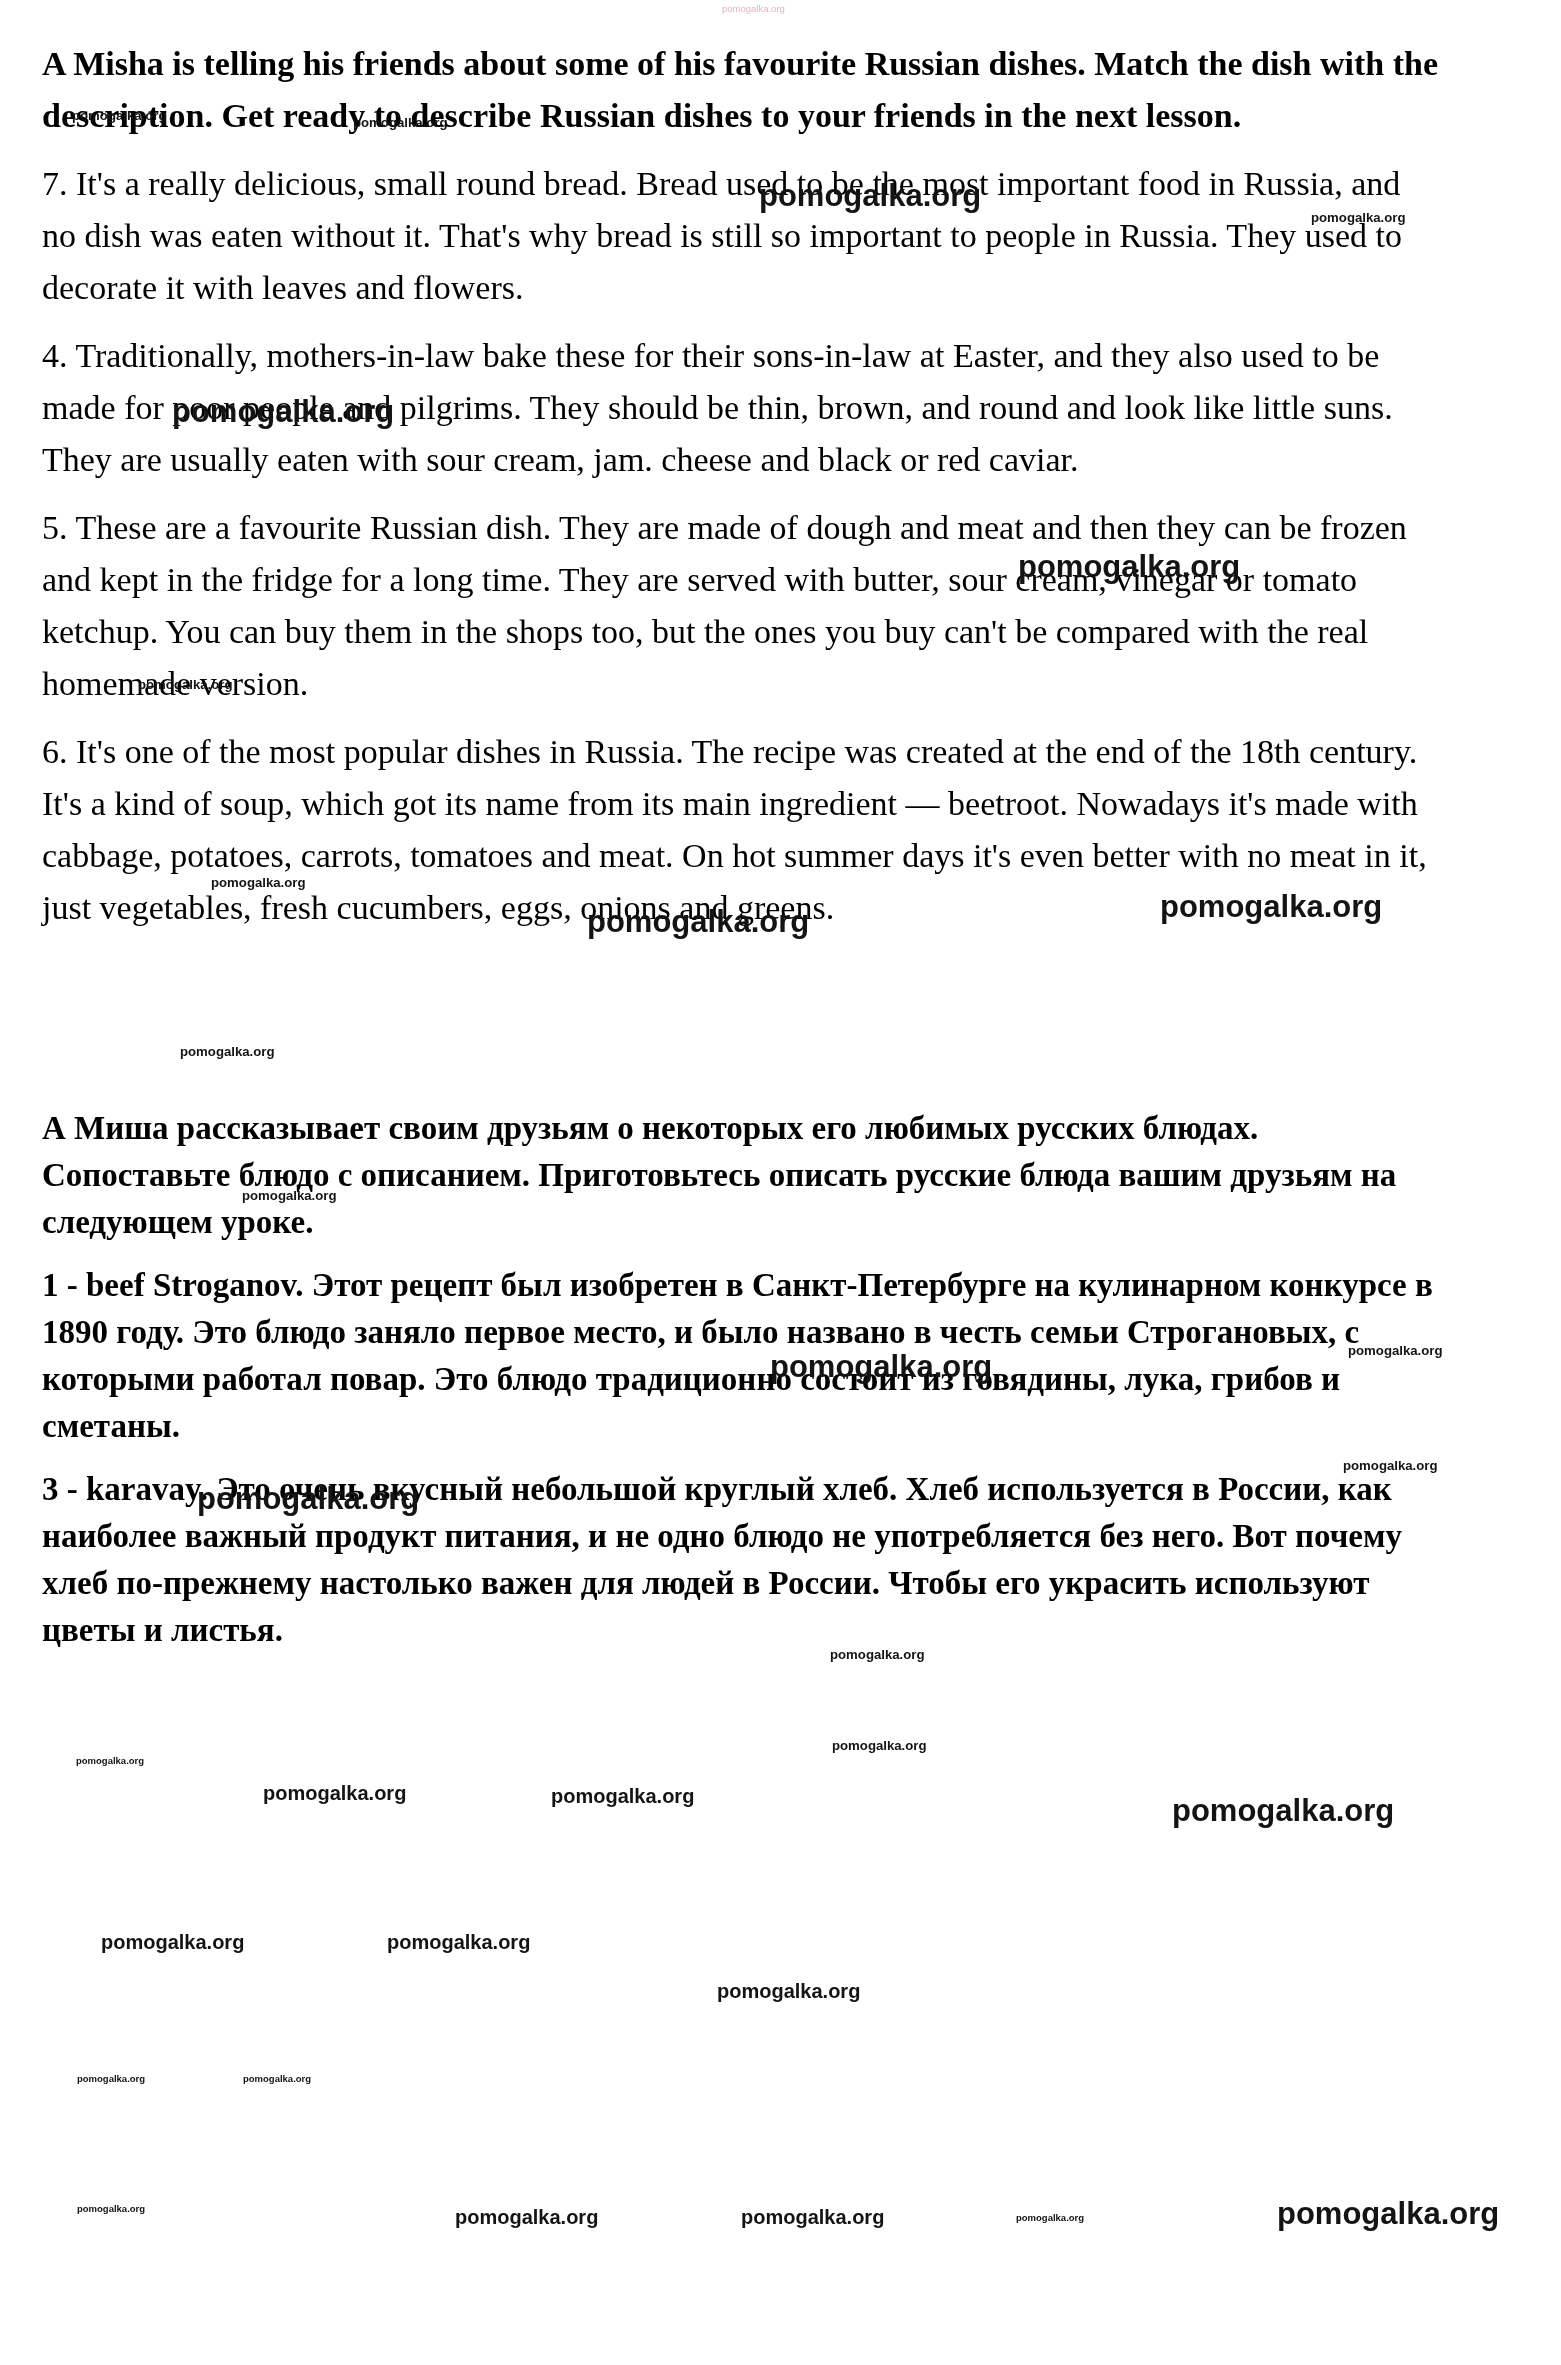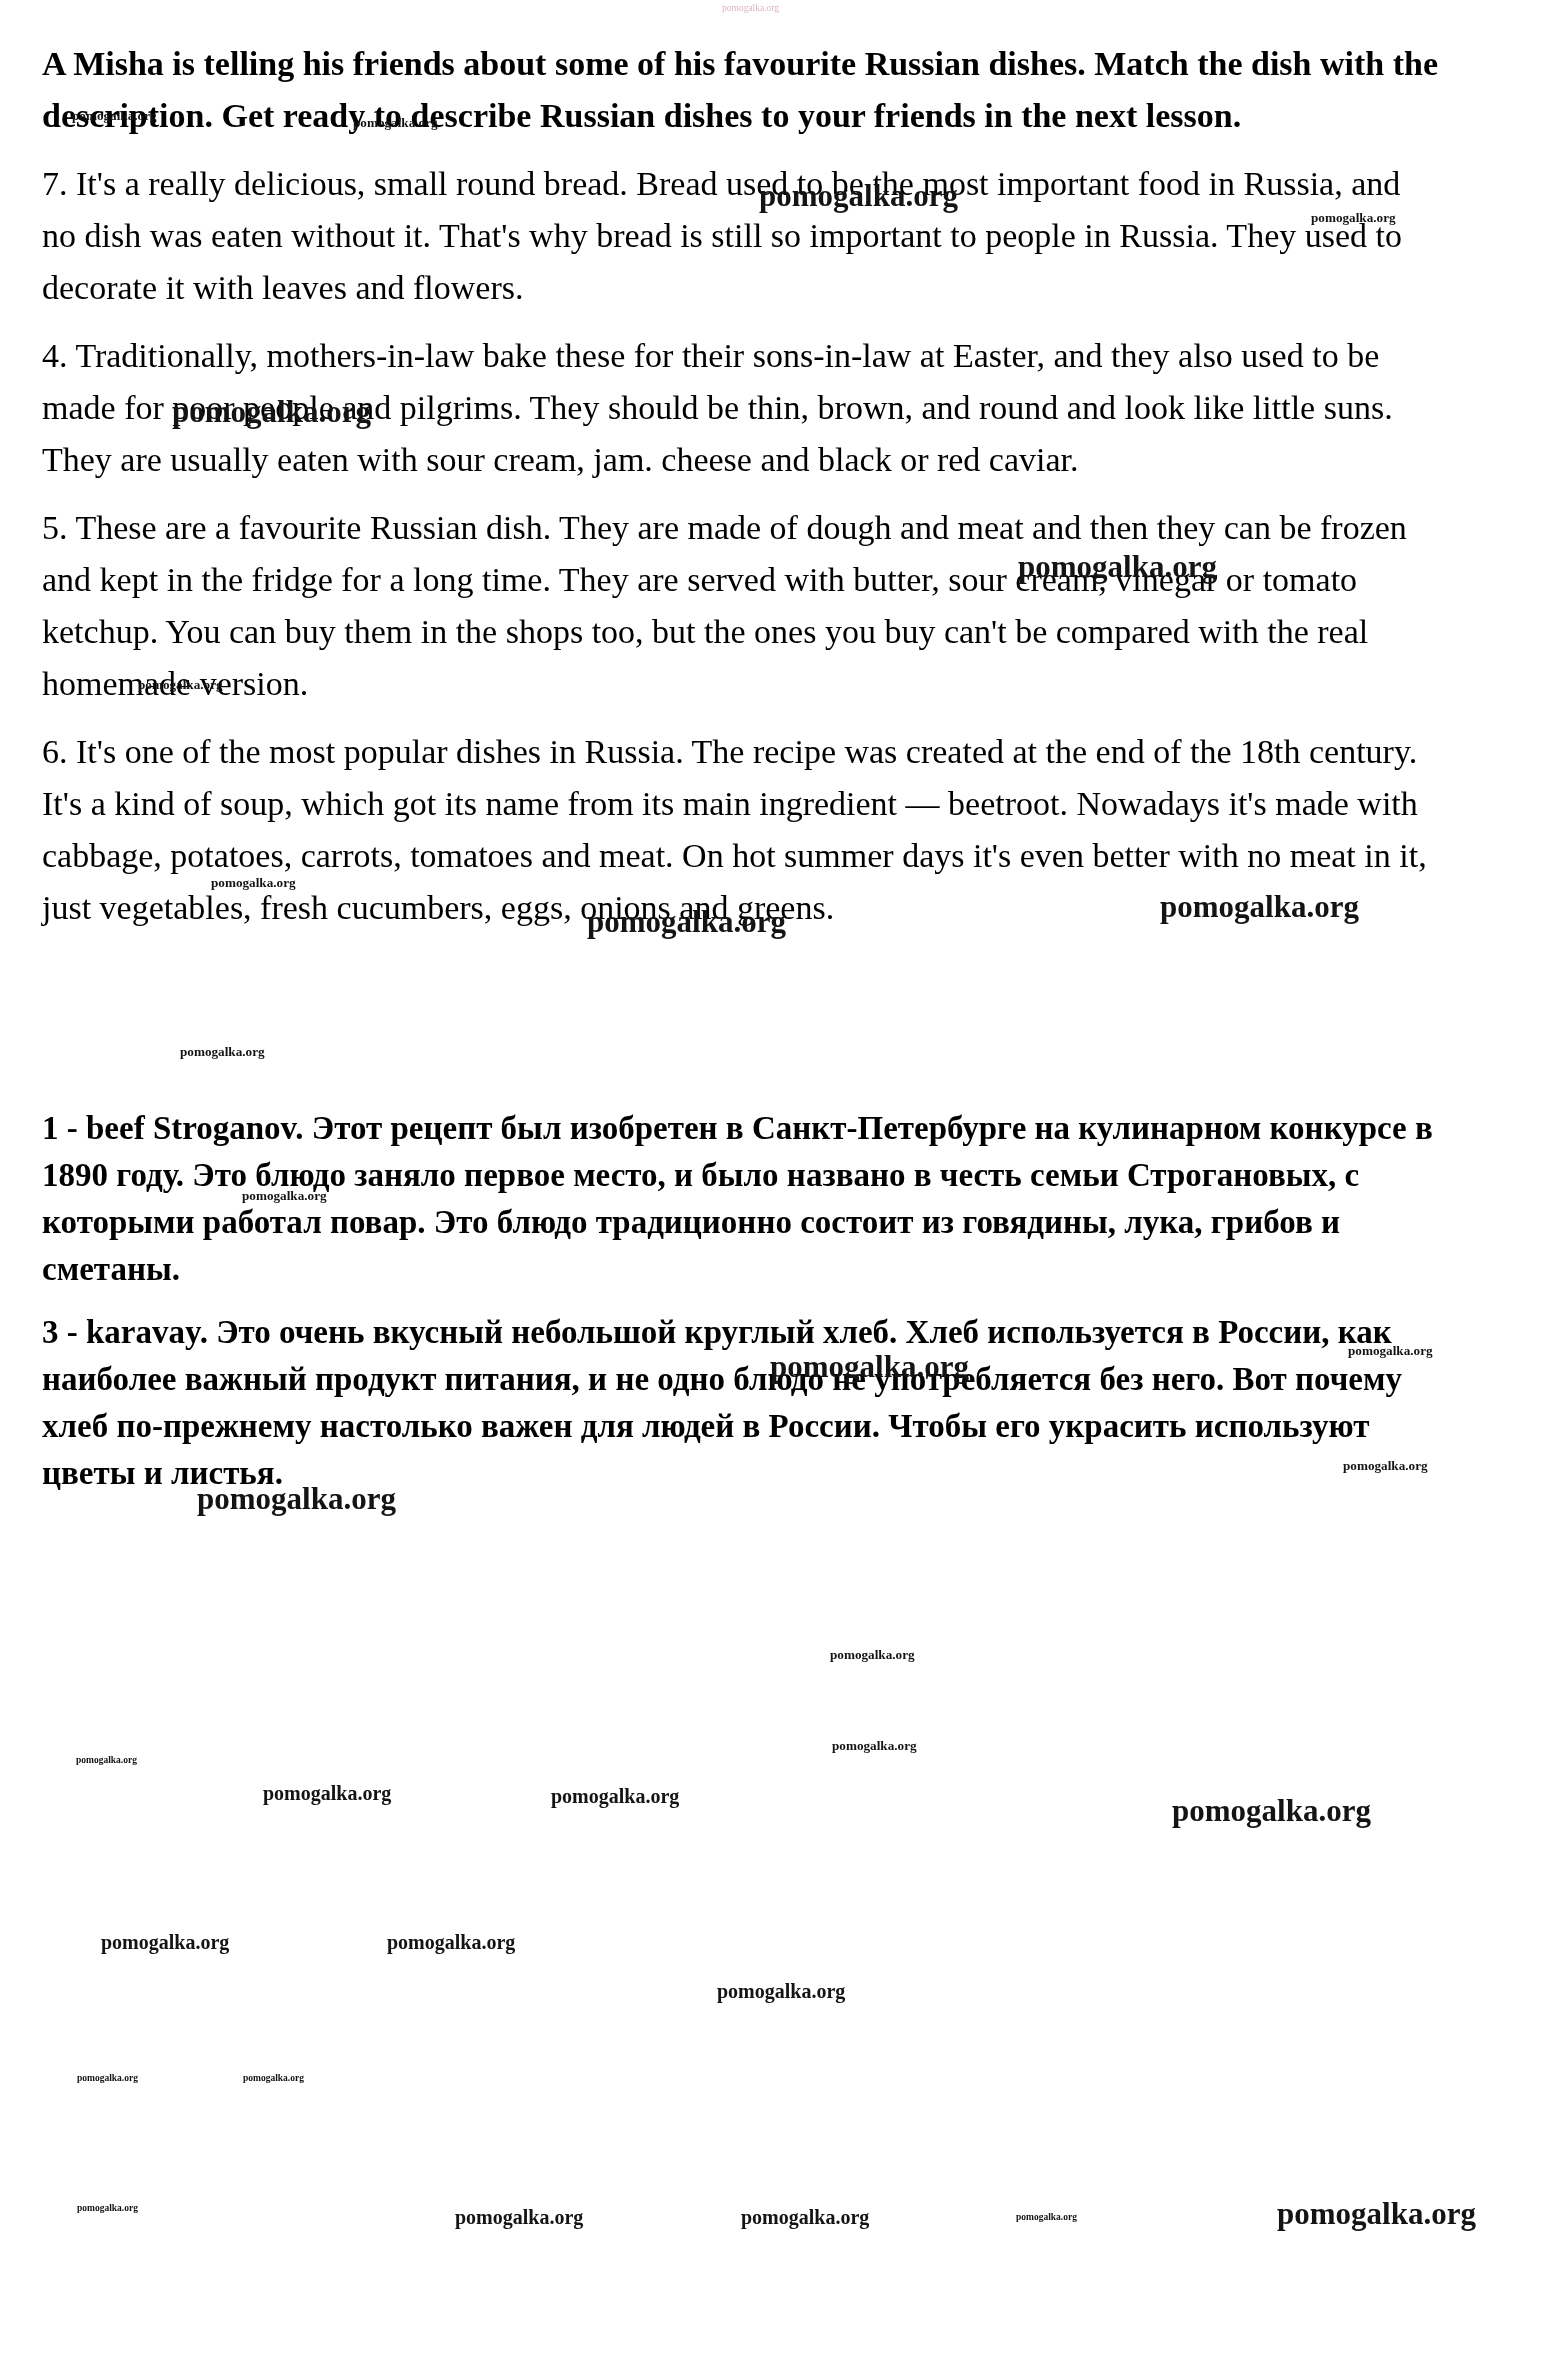--- a/index.html
+++ b/index.html
@@ -25,21 +25,21 @@
   }
   .content p { margin: 16px; }
   .en { font-size: 34px; line-height: 52px; }
   .ru { font-size: 33px; line-height: 47px; font-weight: bold; }
   .header { font-weight: bold; }
   .section-gap { height: 139px; }
 
   .watermarks { position: absolute; top: 0; left: 0; width: 100%; height: 100%; pointer-events: none; }
   .wm {
     position: absolute;
-    font-family: Liberation Serif, serif;
+    font-family: Liberation Sans, sans-serif;
     color: #141414;
     white-space: nowrap;
     line-height: 1;
   }
   .wm-lg   { font-size: 31px; font-weight: 600; }
   .wm-md   { font-size: 20px; font-weight: 700; }
   .wm-sm   { font-size: 13.2px; font-weight: 700; }
   .wm-tiny { font-size: 9.5px; font-weight: 700; }
   .wm-faded { color: #e0b4c2; font-weight: 400; }
 </style>
@@ -50,20 +50,21 @@
 
   <div class="content">
     <p class="en header">A Misha is telling his friends about some of his favourite Russian dishes. Match the dish with the description. Get ready to describe Russian dishes to your friends in the next lesson.</p>
     <p class="en">7. It's a really delicious, small round bread. Bread used to be the most important food in Russia, and no dish was eaten without it. That's why bread is still so important to people in Russia. They used to decorate it with leaves and flowers.</p>
     <p class="en">4. Traditionally, mothers-in-law bake these for their sons-in-law at Easter, and they also used to be made for poor people and pilgrims. They should be thin, brown, and round and look like little suns. They are usually eaten with sour cream, jam. cheese and black or red caviar.</p>
     <p class="en">5. These are a favourite Russian dish. They are made of dough and meat and then they can be frozen and kept in the fridge for a long time. They are served with butter, sour cream, vinegar or tomato ketchup. You can buy them in the shops too, but the ones you buy can't be compared with the real homemade version.</p>
     <p class="en">6. It's one of the most popular dishes in Russia. The recipe was created at the end of the 18th century. It's a kind of soup, which got its name from its main ingredient — beetroot. Nowadays it's made with cabbage, potatoes, carrots, tomatoes and meat. On hot summer days it's even better with no meat in it, just vegetables, fresh cucumbers, eggs, onions and greens.</p>
 
     <div class="section-gap"></div>
 
+    <p class="ru header">А Миша рассказывает своим друзьям о некоторых его любимых русских блюдах. Сопоставьте блюдо с описанием. Приготовьтесь описать русские блюда вашим друзьям на следующем уроке.</p>
     <p class="ru">1 - beef Stroganov. Этот рецепт был изобретен в Санкт-Петербурге на кулинарном конкурсе в 1890 году. Это блюдо заняло первое место, и было названо в честь семьи Строгановых, с которыми работал повар. Это блюдо традиционно состоит из говядины, лука, грибов и сметаны.</p>
     <p class="ru">3 - karavay. Это очень вкусный небольшой круглый хлеб. Хлеб используется в России, как наиболее важный продукт питания, и не одно блюдо не употребляется без него. Вот почему хлеб по-прежнему настолько важен для людей в России. Чтобы его украсить используют цветы и листья.</p>
   </div>
 
   <div class="watermarks">
     <span class="wm wm-tiny wm-faded" style="left:722px;top:4.4px">pomogalka.org</span>
     <span class="wm wm-sm" style="left:72px;top:109px">pomogalka.org</span>
     <span class="wm wm-sm" style="left:353px;top:116px">pomogalka.org</span>
     <span class="wm wm-lg" style="left:759px;top:180px">pomogalka.org</span>
     <span class="wm wm-sm" style="left:1311px;top:211px">pomogalka.org</span>

